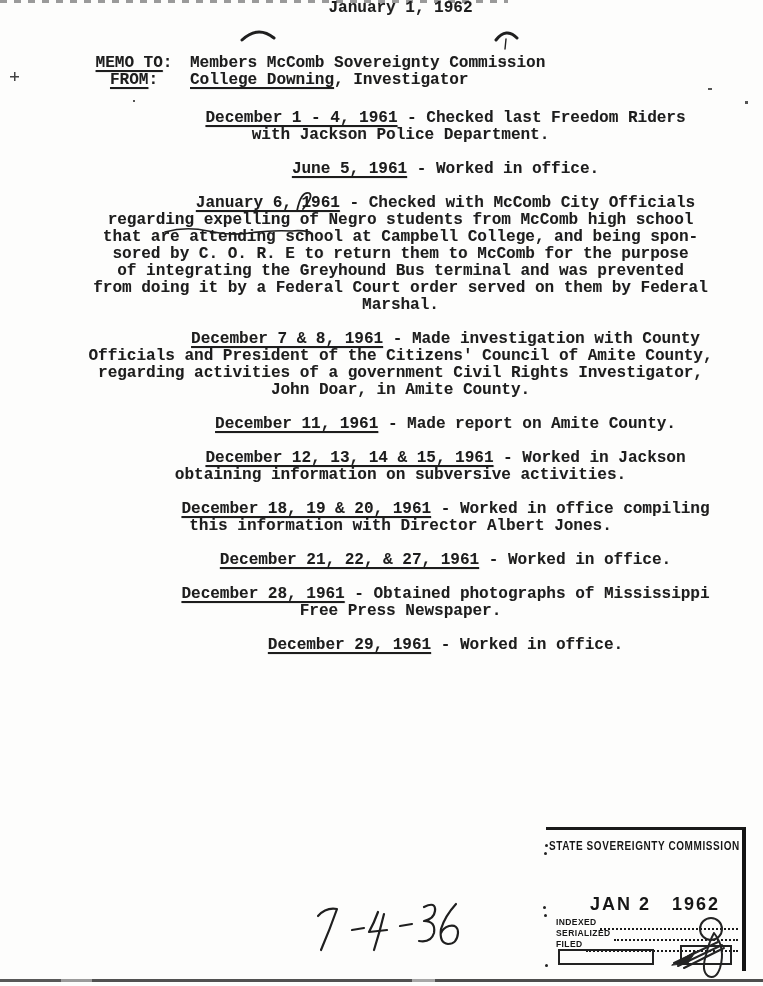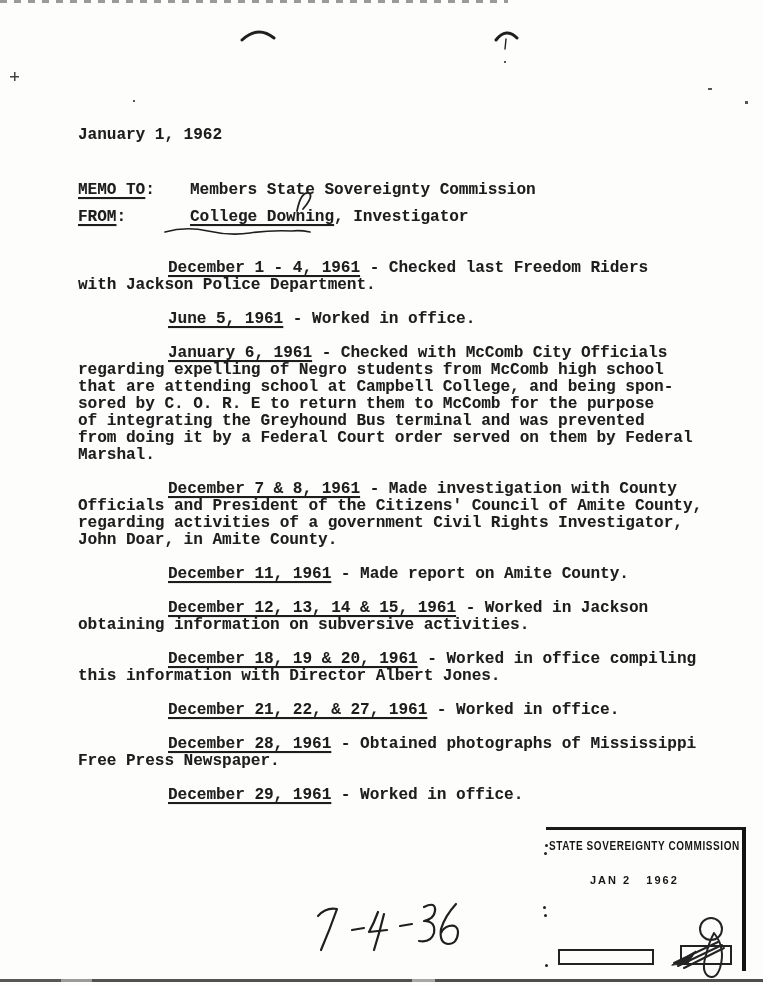--- a/index.html
+++ b/index.html
@@ -29,47 +29,47 @@
     background:
       linear-gradient(#444,#444) center/9px 1.5px no-repeat,
       linear-gradient(#444,#444) center/1.5px 9px no-repeat;
   }
   .speck{position:absolute;background:#555;}
   .speck.s1{left:133px;top:100px;width:2px;height:2px;}
   .speck.s2{left:708px;top:88px;width:4px;height:2px;}
   .speck.s3{left:745px;top:101px;width:3px;height:3px;}
 
   
-  .content{position:absolute;left:78px;top:0;width:645px;padding-top:127px;}
+  .content{position:absolute;left:78px;top:0;width:645px;text-align:center;}
   .dateline{margin:0;}
   .field{display:flex;margin:0;}
   .field.f-to{margin-top:38px;}
-  .field.f-from,.field.f-subject{margin-top:10px;}
+  .field.f-from,.field.f-subject{margin-top:0;}
   .lbl{width:112px;flex:none;}
   .u{text-decoration:underline;text-decoration-thickness:1.5px;text-underline-offset:2.5px;}
   .entries{margin:0;}
   .entry{margin:17px 0 0 0;text-indent:90px;}
-  .entry.first{margin-top:34px;}
+  .entry.first{margin-top:21px;}
   .etext{white-space:pre-wrap;}
 
   
   .ink{position:absolute;left:0;top:0;width:763px;height:986px;pointer-events:none;}
 
   
   .stamp{
     position:absolute;left:546px;top:827px;width:196px;height:141px;
     border-top:3px solid #1a1a1a;border-right:4px solid #141414;
     color:#161616;font-family:"Liberation Sans","DejaVu Sans",sans-serif;font-weight:700;
     text-shadow:none;
   }
   .stamp-title{
     margin:7px 0 0 3px;font-size:13.5px;letter-spacing:0.8px;white-space:nowrap;
     transform:scaleX(0.74);transform-origin:left;
   }
-  .stamp-date{position:absolute;left:44px;top:42px;font-size:11px;letter-spacing:2px;white-space:pre;}
+  .stamp-date{position:absolute;left:44px;top:66px;font-size:18px;letter-spacing:2px;white-space:pre;}
   .stamp-rows{position:absolute;left:10px;right:4px;top:90px;}
   .stamp-row{display:flex;align-items:flex-end;height:11px;font-size:8.5px;letter-spacing:0.4px;}
   .stamp-row .leader{flex:1;border-bottom:2px dotted #1a1a1a;margin:0 0 1px 3px;}
   .stamp-box1{position:absolute;left:12px;top:119px;width:92px;height:12px;border:2px solid #222;}
   .stamp-box2{position:absolute;left:134px;top:115px;width:48px;height:16px;border:2px solid #222;}
   .stamp-dot{position:absolute;width:3px;height:3px;background:#222;border-radius:50%;}
   .stamp-dot.d1{left:-1px;top:14px;}
   .stamp-dot.d2{left:-2px;top:22px;}
   .stamp-dot.d3{left:-3px;top:76px;}
   .stamp-dot.d4{left:-2px;top:84px;}
@@ -85,21 +85,21 @@
   <div class="speck-plus"></div>
   <div class="speck s1"></div>
   <div class="speck s2"></div>
   <div class="speck s3"></div>
 
   <div class="content">
     <p class="dateline">January 1, 1962</p>
 
     <div class="field f-to">
       <span class="lbl"><span class="u">MEMO TO</span><span>:</span></span>
-      <span class="val">Members State Sovereignty Commission</span>
+      <span class="val">Members McComb Sovereignty Commission</span>
     </div>
 
     <div class="field f-from">
       <span class="lbl"><span class="u">FROM</span><span>:</span></span>
       <span class="val"><span class="u">College Downing</span><span>, Investigator</span></span>
     </div>
 
 
     <div class="entries">
       <p class="entry first"><span class="u date">December 1 - 4, 1961</span><span class="etext"> - Checked last Freedom Riders
@@ -155,20 +155,34 @@
   <div class="stamp">
     <div class="stamp-dot d1"></div>
     <div class="stamp-dot d2"></div>
     <div class="stamp-dot d3"></div>
     <div class="stamp-dot d4"></div>
     <div class="stamp-dot d5"></div>
 
     <div class="stamp-title">STATE SOVEREIGNTY COMMISSION</div>
     <div class="stamp-date">JAN 2   1962</div>
 
+    <div class="stamp-rows">
+      <div class="stamp-row">
+          <span>INDEXED</span>
+          <span class="leader"></span>
+        </div>
+      <div class="stamp-row">
+          <span>SERIALIZED</span>
+          <span class="leader"></span>
+        </div>
+      <div class="stamp-row">
+          <span>FILED</span>
+          <span class="leader"></span>
+        </div>
+    </div>
 
     <div class="stamp-box1"></div>
     <div class="stamp-box2"></div>
 
     <svg class="scribble" viewBox="0 0 196 160">
       <g fill="none" stroke="#242424" stroke-linecap="round" stroke-linejoin="round" stroke-width="2">
         <circle cx="165" cy="99" r="11"></circle>
         <path d="M168,103 Q180,118 174,138 Q170,150 162,146 Q155,141 160,125 Q163,112 168,103"></path>
         <path d="M128,133 L172,112"></path>
         <path d="M132,136 L176,115"></path>

